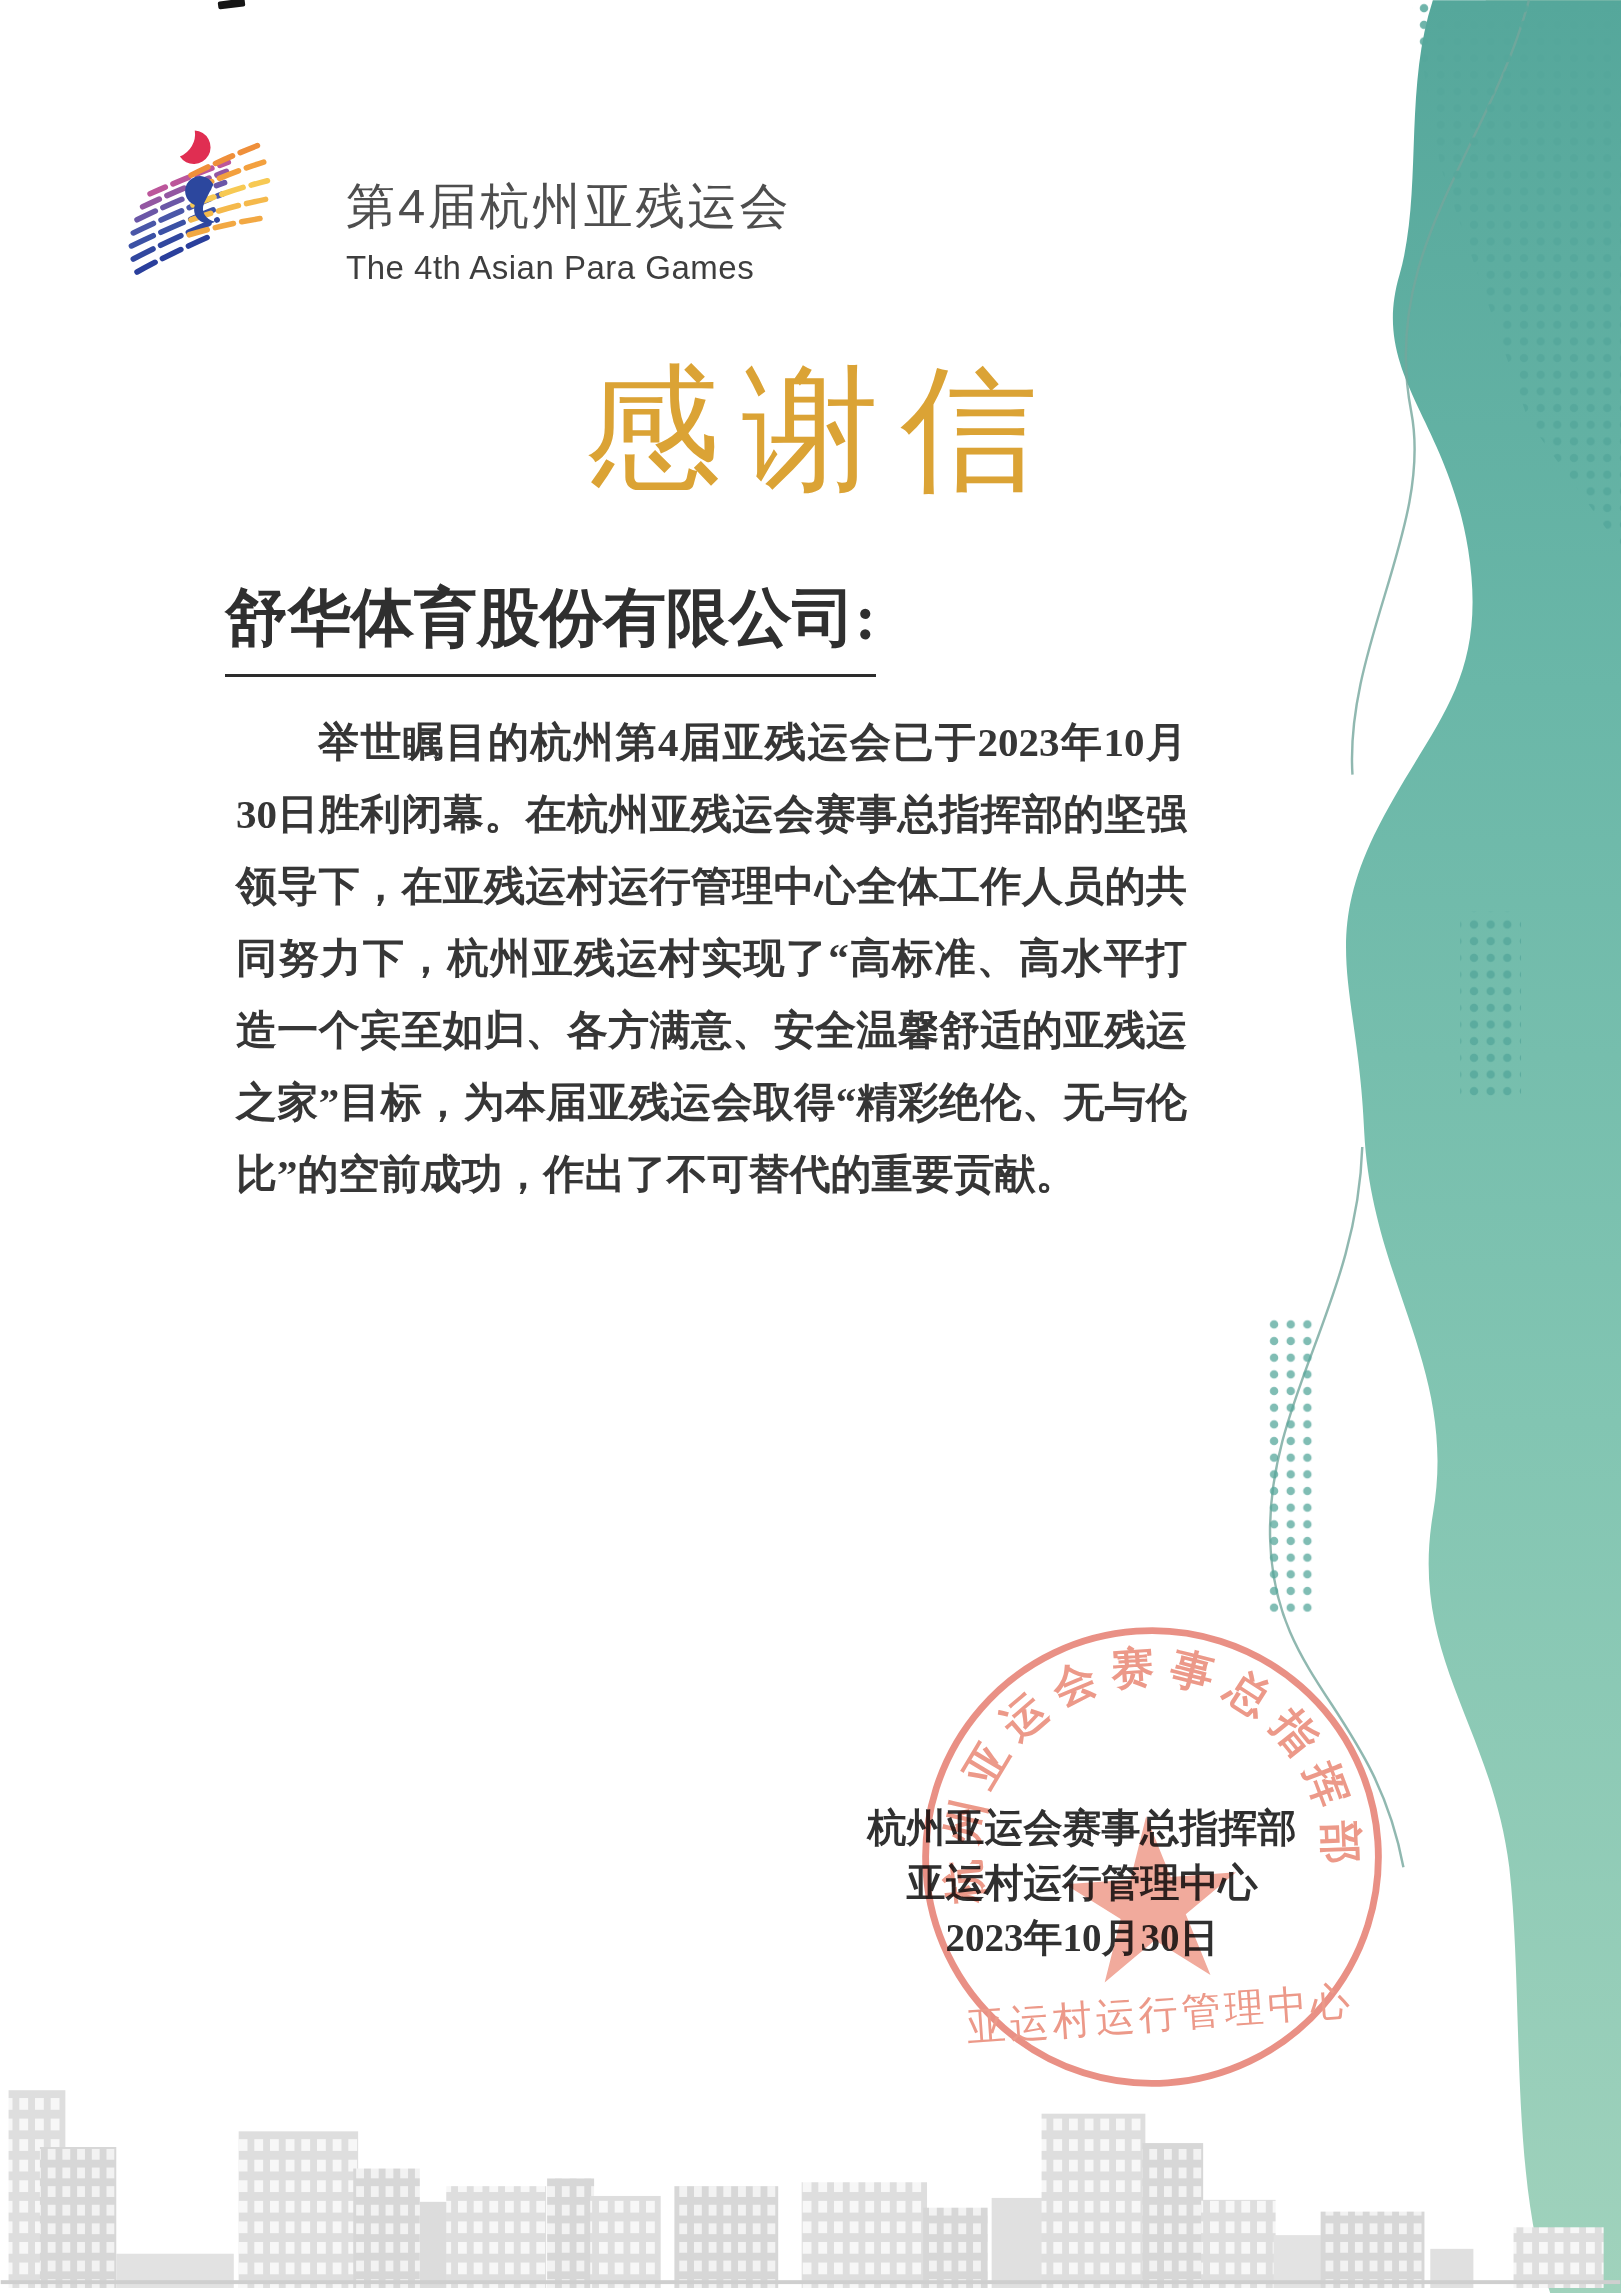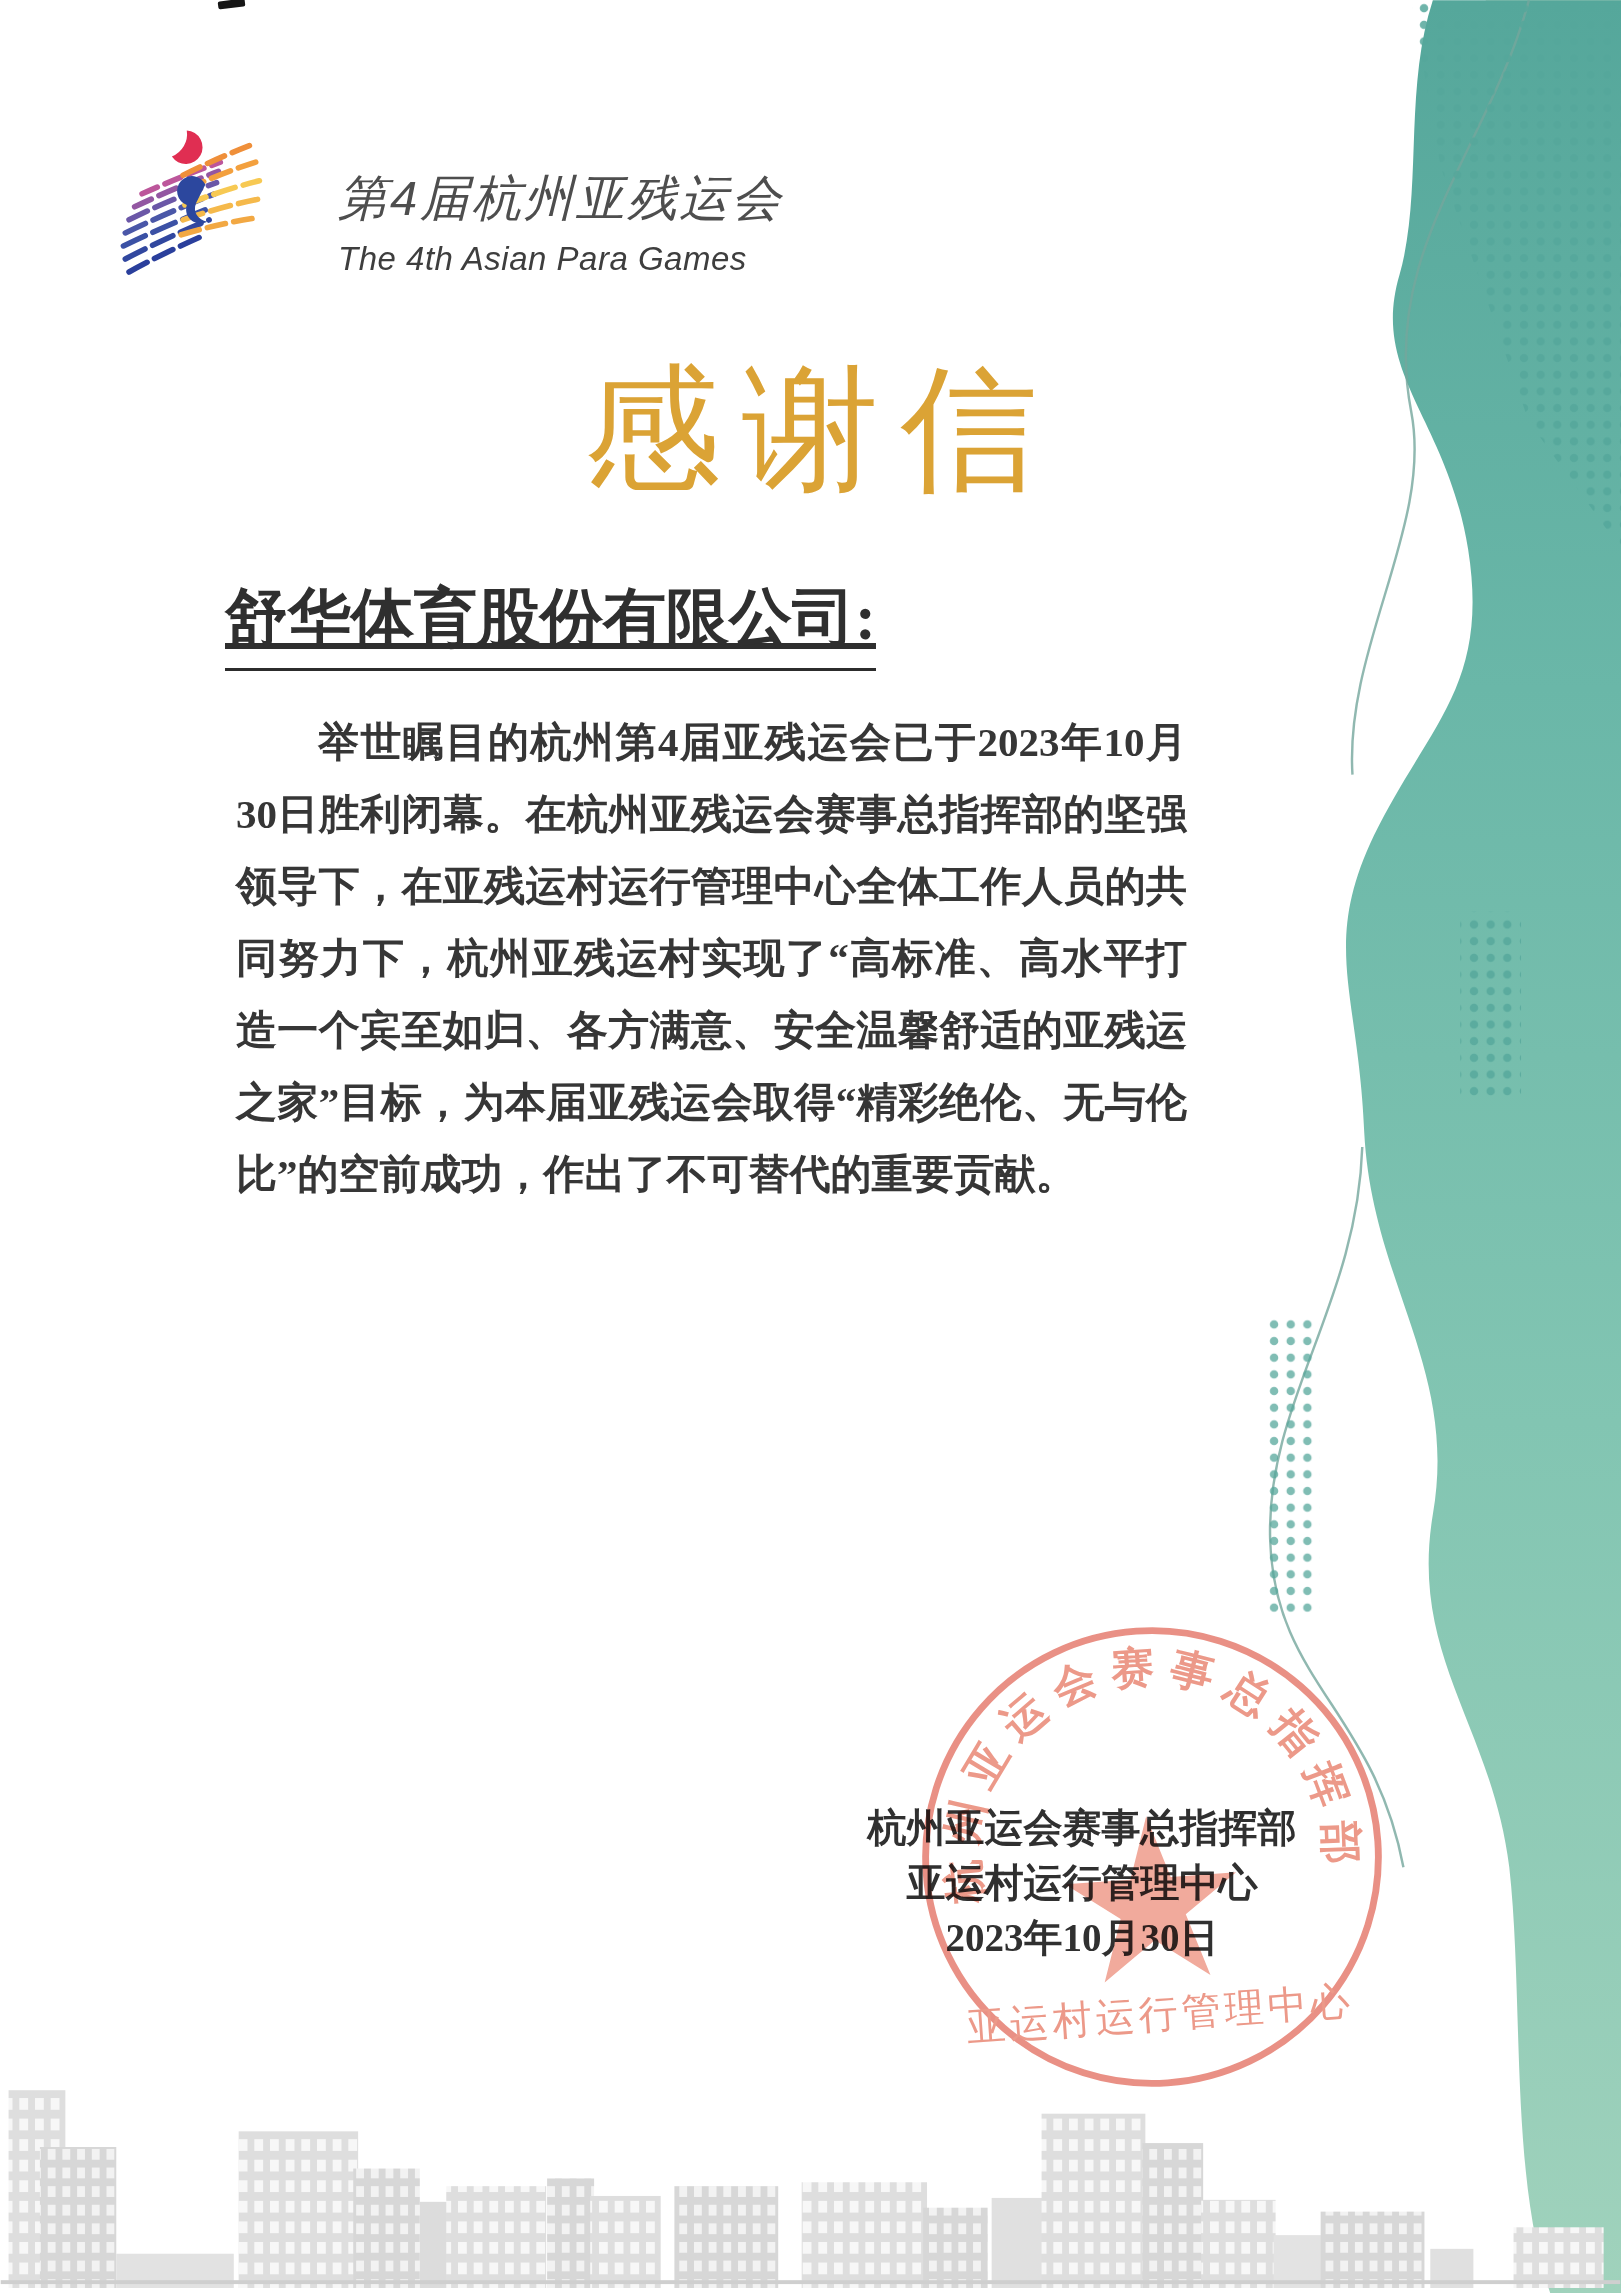--- a/index.html
+++ b/index.html
@@ -4,32 +4,32 @@
 <style>
   html,body{margin:0;padding:0;}
   body{
     width:1621px;height:2294px;position:relative;overflow:hidden;background:#ffffff;
     font-family:"Liberation Serif","DejaVu Serif",serif;
   }
   .layer0{position:absolute;inset:0;z-index:0;}
   .skyline{position:absolute;left:0;bottom:5.9px;z-index:0;}
   .scan-mark{position:absolute;left:218px;top:0;width:26.5px;height:7.8px;background:#161616;
     transform:rotate(-7deg);border-radius:2px;z-index:4;}
-  .letterhead{position:absolute;left:116px;top:122px;z-index:2;display:flex;align-items:center;font-style:italic;}
+  .letterhead{position:absolute;left:124px;top:122px;z-index:2;display:flex;align-items:flex-end;}
   .emblem{width:149px;height:165px;}
   .lh-text{margin-left:73px;margin-top:41px;font-family:"Liberation Sans","DejaVu Sans",sans-serif;}
   .lh-cn{font-size:49px;letter-spacing:2.9px;color:#4e4e4e;font-weight:500;line-height:1.1;}
   .lh-en{font-size:33px;letter-spacing:0.5px;color:#3e3e3e;margin-top:15px;font-weight:500;}
   .title{
     position:absolute;left:0;top:345px;width:1621px;margin:0;text-align:center;z-index:2;
     font-size:137px;font-weight:normal;color:#dba335;letter-spacing:21.6px;padding-left:21.6px;
     box-sizing:border-box;line-height:1.25;
   }
   .recipient{position:absolute;left:225px;top:582px;z-index:2;font-size:63px;font-weight:bold;color:#2f2f2f;line-height:1.15;}
-  .recipient span{border-bottom:3.9px solid #2c2c2c;padding-bottom:15px;text-decoration:underline;}
+  .recipient span{border-bottom:3.9px solid #2c2c2c;padding-bottom:21px;}
   .body-text{position:absolute;left:230px;top:700px;width:963px;z-index:1;
     font-size:41px;line-height:72px;color:#363636;font-weight:600;text-align:justify;}
   .body-text p{margin:6px;text-indent:2em;}
   .signature{position:absolute;left:788px;top:1800px;width:588px;z-index:2;text-align:center;
     font-size:39px;line-height:55px;font-weight:bold;color:#303030;}
   .stamp{position:absolute;left:907px;top:1612px;z-index:3;opacity:0.82;mix-blend-mode:multiply;}
 </style>
 </head>
 <body>
 

